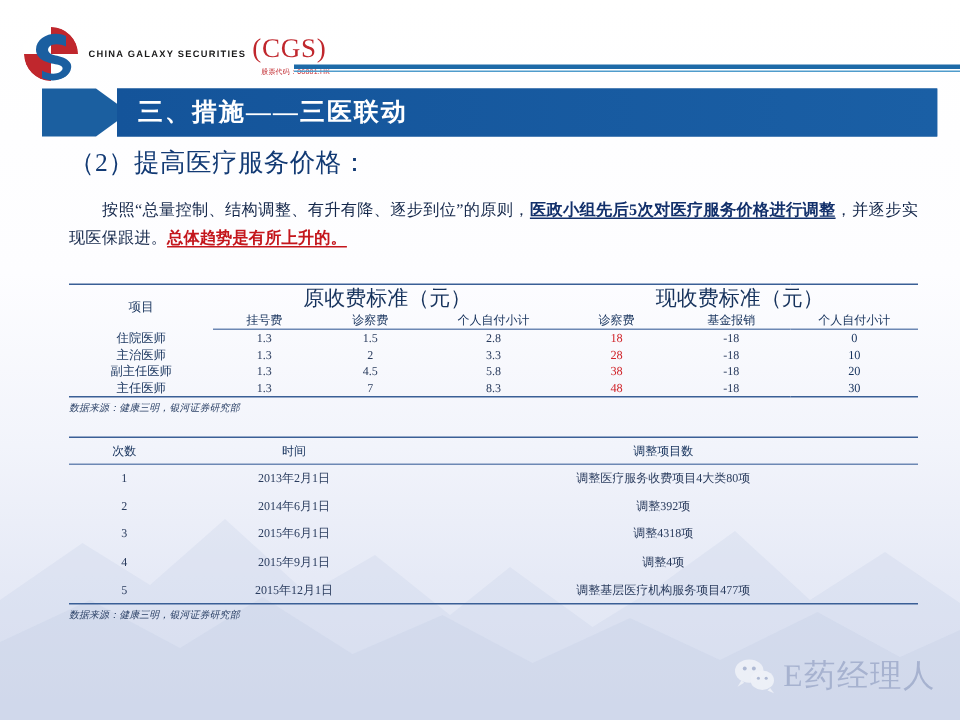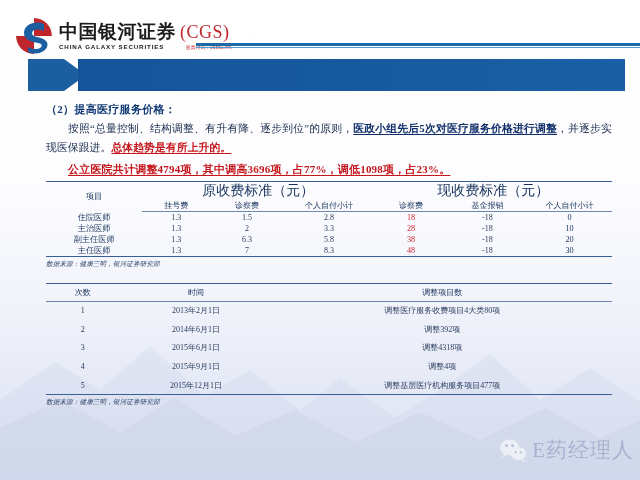--- a/index.html
+++ b/index.html
@@ -142,26 +142,26 @@
   }
 
   
   .body-wrap {
     position: absolute;
     left: 46px;
     top: 101px;
     width: 566px;
   }
   .para-title {
-    font-size: 11px;
-    font-weight: bold;
+    font-size: 17px;
+    font-weight: normal;
     color: #123a74;
     letter-spacing: 0.3px;
     line-height: 16px;
-    margin-bottom: 2px;
+    margin-bottom: 14px;
   }
   .para {
     font-size: 10.8px;
     color: #14274a;
     line-height: 19px;
     text-align: justify;
     text-indent: 22px;
     letter-spacing: 0.1px;
   }
   .u-blue {
@@ -193,21 +193,21 @@
     margin-top: 5px;
     font-size: 8.2px;
     font-weight: bold;
     color: #16325c;
     letter-spacing: 0.1px;
     line-height: 12px;
   }
   table.data {
     width: 100%;
     border-collapse: collapse;
-    margin-top: 4px;
+    margin-top: 20px;
     font-size: 8px;
     color: #16325c;
   }
   table.data th,
   table.data td {
     padding: 0;
     text-align: center;
     font-weight: normal;
   }
   .top-rule td, .top-rule th { border-top: 1.3px solid #3a5f96; }
@@ -260,21 +260,21 @@
     letter-spacing: 0.1px;
   }
 
   table.t9 { margin-top: 14px; }
   table.t9 .col-head { padding: 3px 0 3px 0; }
   table.t9 .cell { padding: 3.8px 0; font-size: 8px; }
 
   
   .watermark {
     position: absolute;
-    right: 6px;
+    right: 16px;
     bottom: 16px;
     display: flex;
     align-items: center;
     opacity: 0.62;
     pointer-events: none;
   }
   .wm-icon { width: 30px; height: 26px; flex: none; }
   .wm-text {
     margin-left: 4px;
     font-family: "Liberation Serif", serif;
@@ -297,21 +297,20 @@
   <div class="logo-block">
     <svg class="logo-mark" viewBox="0 0 40 40">
       <circle cx="20" cy="20" r="18.5" fill="#ffffff"></circle>
       <path d="M20,1.5 A18.5,18.5 0 0,1 20,38.5 A18.5,18.5 0 0,1 20,1.5 Z" fill="none"></path>
       <path d="M20,2 A18,18 0 0,1 38,20 L20,20 Z" fill="#c0272d"></path>
       <path d="M20,38 A18,18 0 0,1 2,20 L20,20 Z" fill="#c0272d"></path>
       <path d="M30,8 C22,4 10,8 10,17 C10,24 18,26 24,27 C28,27.6 29,30 26,32 C23,34 17,33 14,31 L14,36 C20,39 30,38 33,31 C35.5,25 29,22 23,21 C18,20 17,17 19,15 C21,13 26,13 30,15 Z" fill="#1b5fa0"></path>
       <circle cx="20" cy="20" r="18.5" fill="none" stroke="#ffffff" stroke-width="0.8"></circle>
     </svg>
     <div class="logo-text">
-      <div class="logo-cn">中国银河证券</div>
       <div class="logo-en">CHINA GALAXY SECURITIES</div>
     </div>
     <div class="logo-cgs-wrap">
       <div class="logo-cgs">(CGS)</div>
       <div class="logo-code">股票代码：06881.HK</div>
     </div>
   </div>
 
   <div class="header-rule"></div>
   <div class="header-rule2"></div>
@@ -322,29 +321,29 @@
       <path d="M0,2 L36,2 L58,18 L36,34 L0,34 Z" fill="#1b5fa0"></path>
       <rect x="50" y="2" width="547" height="32" fill="#14549a"></rect>
       <rect x="50" y="2" width="547" height="32" fill="url(#bgrad)"></rect>
       <defs>
         <linearGradient id="bgrad" x1="0" y1="0" x2="1" y2="0">
           <stop offset="0" stop-color="#14549a"></stop>
           <stop offset="1" stop-color="#1a5fa5"></stop>
         </linearGradient>
       </defs>
     </svg>
+    <div class="banner-text">三、措施——三医联动</div>
   </div>
 
   <div class="body-wrap">
 
     <div class="para-title">（2）提高医疗服务价格：</div>
 
     <div class="para"><span>按照“总量控制、结构调整、有升有降、逐步到位”的原则，</span><span class="u-blue">医政小组先后5次对医疗服务价格进行调整</span><span>，并逐步实现医保跟进。</span><span class="u-red">总体趋势是有所上升的。</span></div>
 
-    <div class="redline">公立医院共计调整4794项，其中调高3696项，占77%，调低1098项，占23%。</div>
 
 
     <table class="data t8">
       <colgroup>
         <col style="width:17%">
           <col style="width:12%">
           <col style="width:13%">
           <col style="width:16%">
           <col style="width:13%">
           <col style="width:14%">
@@ -380,21 +379,21 @@
           <td class="cell">1.3</td>
           <td class="cell">2</td>
           <td class="cell">3.3</td>
           <td class="cell cell-red">28</td>
           <td class="cell">-18</td>
           <td class="cell cell-dark">10</td>
         </tr>
         <tr>
           <td class="row-label">副主任医师</td>
           <td class="cell">1.3</td>
-          <td class="cell">6.3</td>
+          <td class="cell">4.5</td>
           <td class="cell">5.8</td>
           <td class="cell cell-red">38</td>
           <td class="cell">-18</td>
           <td class="cell cell-dark">20</td>
         </tr>
         <tr class="bot-rule">
           <td class="row-label">主任医师</td>
           <td class="cell">1.3</td>
           <td class="cell">7</td>
           <td class="cell">8.3</td>

